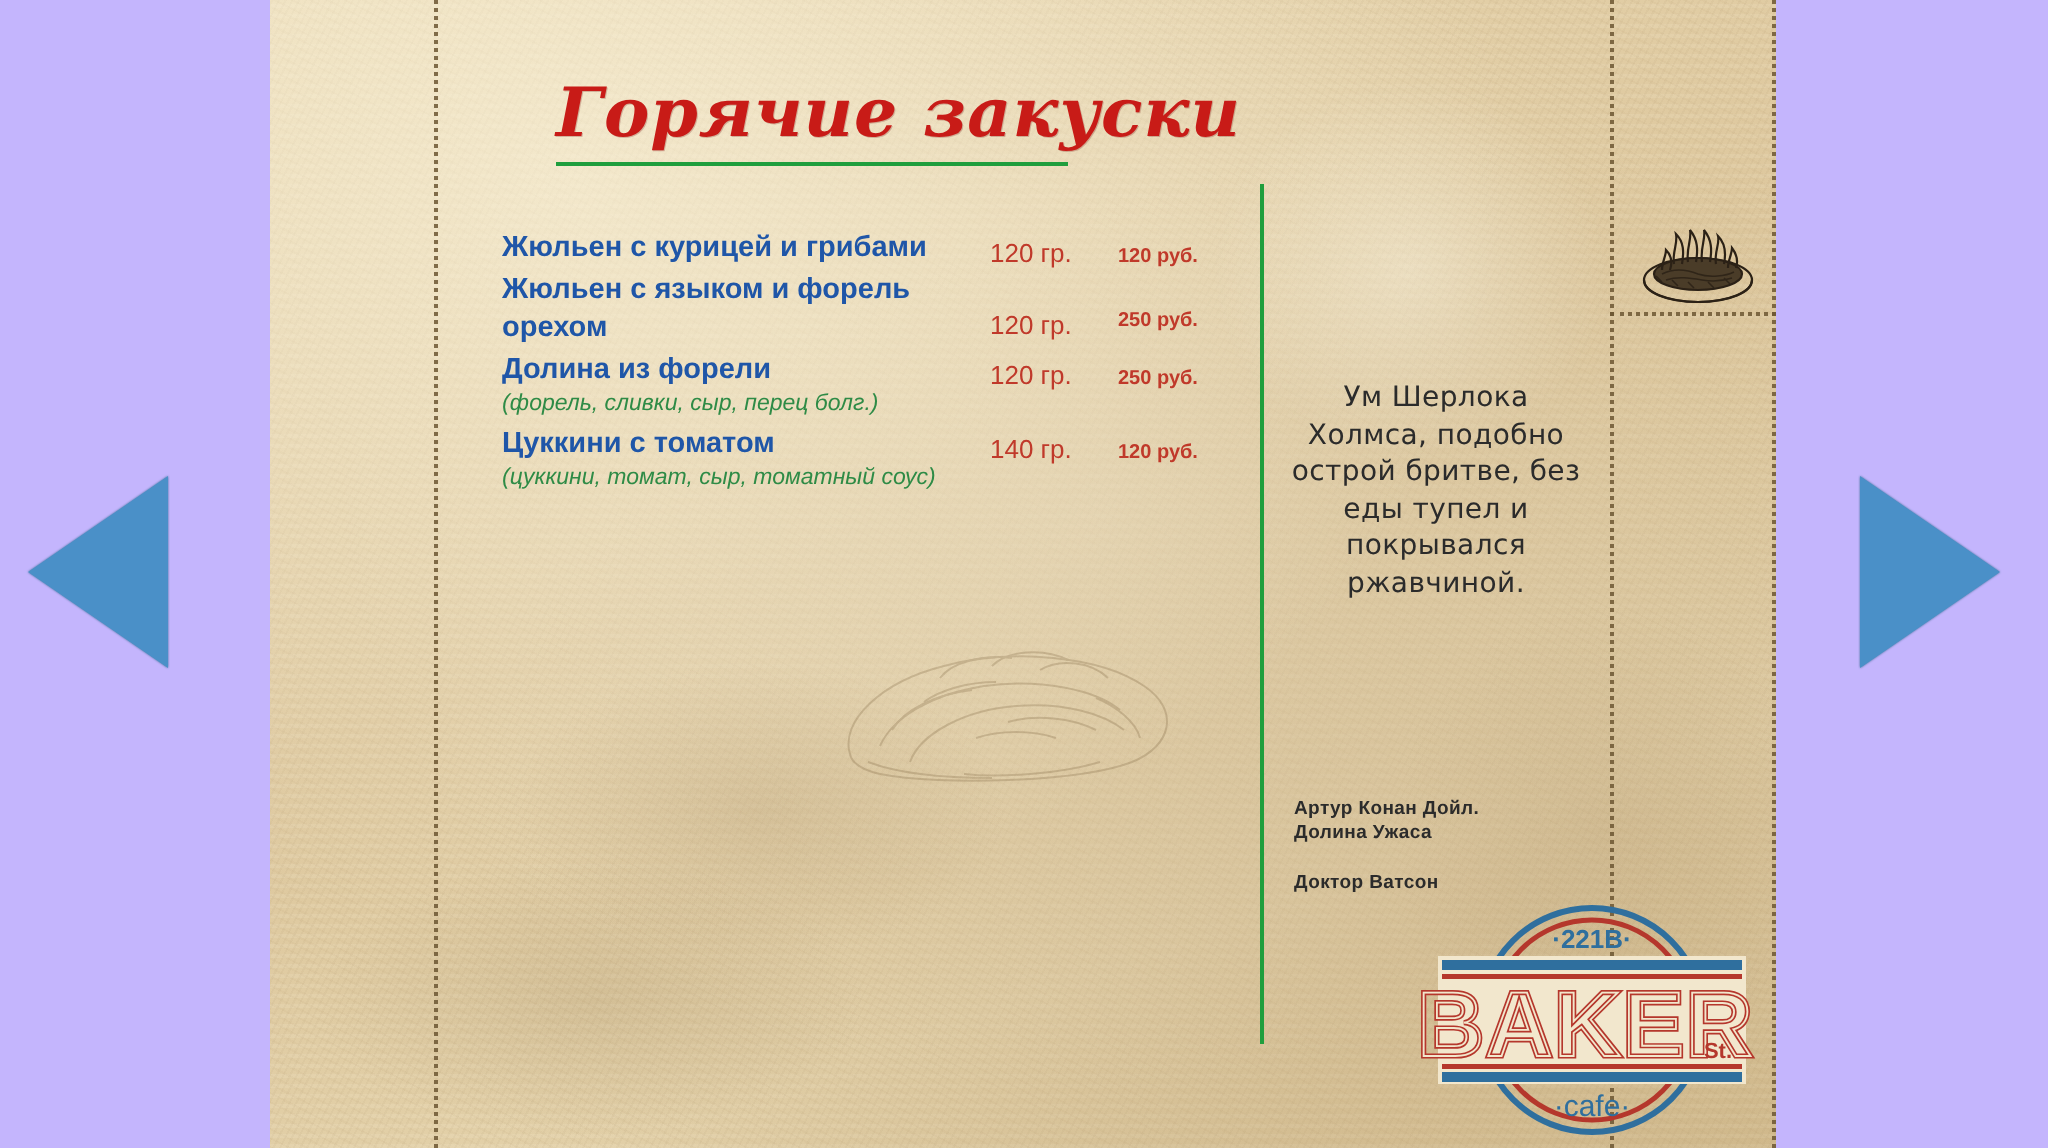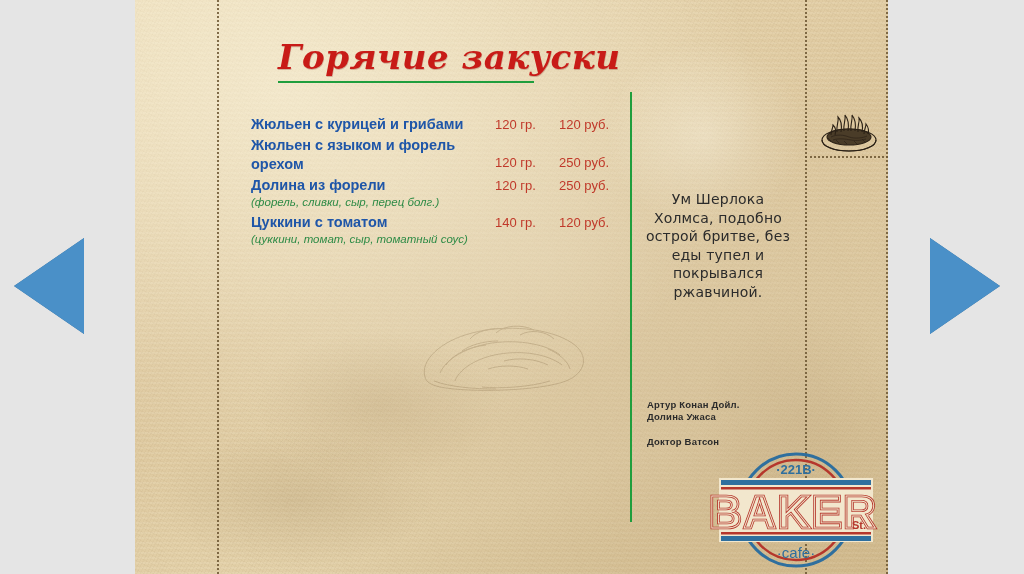--- a/index.html
+++ b/index.html
@@ -10,21 +10,21 @@
   body {
     width: 1024px;
     height: 574px;
     overflow: hidden;
     font-family: "Liberation Sans", sans-serif;
   }
   #viewer {
     position: relative;
     width: 1024px;
     height: 574px;
-    background: #e5e5e5;
+    background: #c4b5fd;
   }
 
   
   .nav-arrow {
     position: absolute;
     top: 238px;
     width: 0;
     height: 0;
     cursor: pointer;
   }
@@ -135,21 +135,21 @@
   
   #menu-list {
     position: absolute;
     left: 116px;
     top: 115px;
     width: 378px;
   }
   .menu-item { position: relative; margin-bottom: 2px; }
   .mi-row {
     display: flex;
-    align-items: center;
+    align-items: flex-end;
   }
   .mi-name {
     flex: 0 0 auto;
     max-width: 236px;
     font-family: "Liberation Sans", sans-serif;
     font-weight: bold;
     font-size: 14.5px;
     line-height: 19px;
     color: #1f56a8;
   }
@@ -159,22 +159,22 @@
     font-family: "Liberation Sans", sans-serif;
     font-size: 13px;
     font-weight: normal;
     color: #c0392a;
     white-space: nowrap;
   }
   .mi-price {
     position: absolute;
     left: 308px;
     font-family: "Liberation Sans", sans-serif;
-    font-size: 13px;
-    font-weight: normal;
+    font-size: 10px;
+    font-weight: bold;
     color: #c0392a;
     white-space: nowrap;
   }
   .mi-desc {
     font-family: "Liberation Sans", sans-serif;
     font-style: italic;
     font-size: 11.5px;
     line-height: 14.5px;
     color: #2e8b46;
     max-width: 220px;

